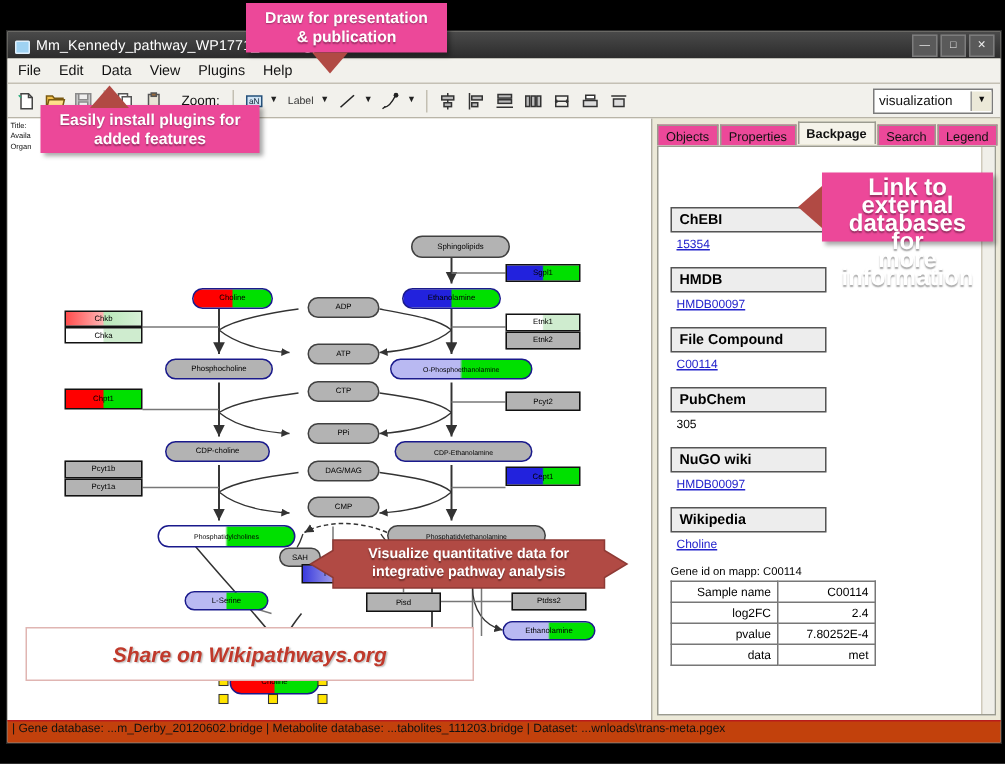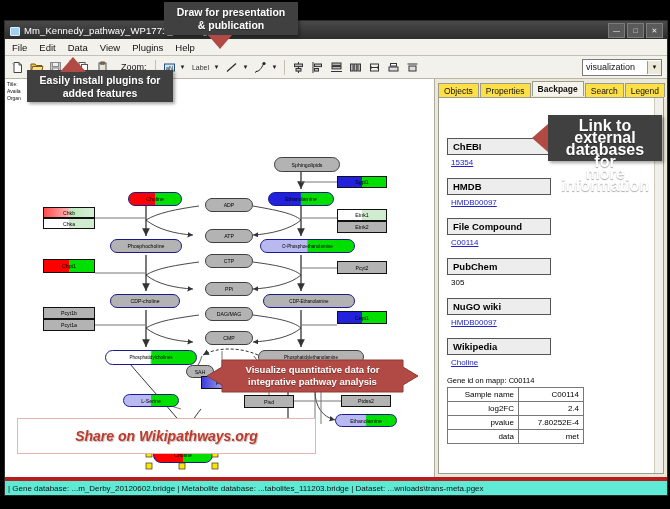--- a/index.html
+++ b/index.html
@@ -42,47 +42,47 @@
 
   
   .body{flex:1;display:flex;min-height:0;}
   .canvaswrap{flex:1;position:relative;background:#fff;border-right:1px solid #b0ada0;overflow:hidden;}
   .sidepanel{width:232px;background:#ece9d8;display:flex;flex-direction:column;}
 
   
   .pwinfo{position:absolute;left:2px;top:2px;font-size:5px;line-height:7px;color:#111;}
 
   
-  .statusbar{height:14px;background:#5eead4;border-top:4px solid #b91c1c;display:flex;align-items:center;
+  .statusbar{height:14px;background:#c2410c;border-top:1px solid #b91c1c;display:flex;
              font-size:8px;color:#111;padding-left:3px;}
 
   
   .tabs{display:flex;align-items:flex-end;height:15px;padding-left:3px;margin-top:3px;}
   .tab{font-size:8.5px;padding:2px 5px 1px;border:1px solid #9b9b8f;border-bottom:none;
-       background:#fde047;color:#111;margin-right:1px;}
+       background:#ec4899;color:#111;margin-right:1px;}
   .tab.active{background:#f5f3ea;font-weight:bold;position:relative;top:-1px;padding-bottom:2px;}
   .panelbody{flex:1;background:#fff;border:1px solid #9b9b8f;margin:0 3px 3px 3px;overflow:hidden;position:relative;}
   .panelinner{padding:6px 8px;margin-top:32px;}
   .dbhead{display:inline-block;min-width:92px;border:1px solid #555;background:#ededed;
           font-size:9.5px;font-weight:bold;padding:2px 5px;color:#000;margin-bottom:3px;}
   .dblink{font-size:8px;color:#2222cc;text-decoration:underline;display:block;margin:0 0 9px 4px;}
   .dbplain{font-size:8px;color:#000;display:block;margin:0 0 9px 4px;}
   .exprhead{font-size:10px;font-weight:bold;color:#000;margin:2px 0 8px 0;}
   .geneid{font-size:7.5px;color:#000;margin-bottom:2px;}
   table.expr{border-collapse:collapse;font-size:8px;}
   table.expr td{border:1px solid #777;padding:2px 4px;text-align:right;font-weight:normal;color:#000;}
   table.expr td.k{width:62px;}
   table.expr td.v{width:56px;}
   .vscroll{position:absolute;right:0;top:0;width:8px;height:100%;background:#f0efe9;border-left:1px solid #cfcabb;}
 
   
   svg.pathway{position:absolute;left:0;top:0;}
 
   
-  .callout{position:absolute;background:#404040;color:#fff;font-weight:bold;text-align:center;
+  .callout{position:absolute;background:#ec4899;color:#fff;font-weight:bold;text-align:center;
            font-size:10.5px;line-height:13px;padding:4px 6px;box-sizing:border-box;
            text-shadow:0 1px 1px rgba(0,0,0,.35);}
   .co-shadow{box-shadow:2px 2px 3px rgba(0,0,0,.35);}
   .tri-down{position:absolute;width:0;height:0;border-left:12px solid transparent;
             border-right:12px solid transparent;border-top:14px solid #b14a44;}
   .tri-up{position:absolute;width:0;height:0;border-left:13px solid transparent;
             border-right:13px solid transparent;border-bottom:15px solid #b14a44;}
   .tri-left{position:absolute;width:0;height:0;border-top:14px solid transparent;
             border-bottom:14px solid transparent;border-right:16px solid #b14a44;}
   .share{position:absolute;border:1px solid #e0b5b2;background:#fff;color:#c0392b;

